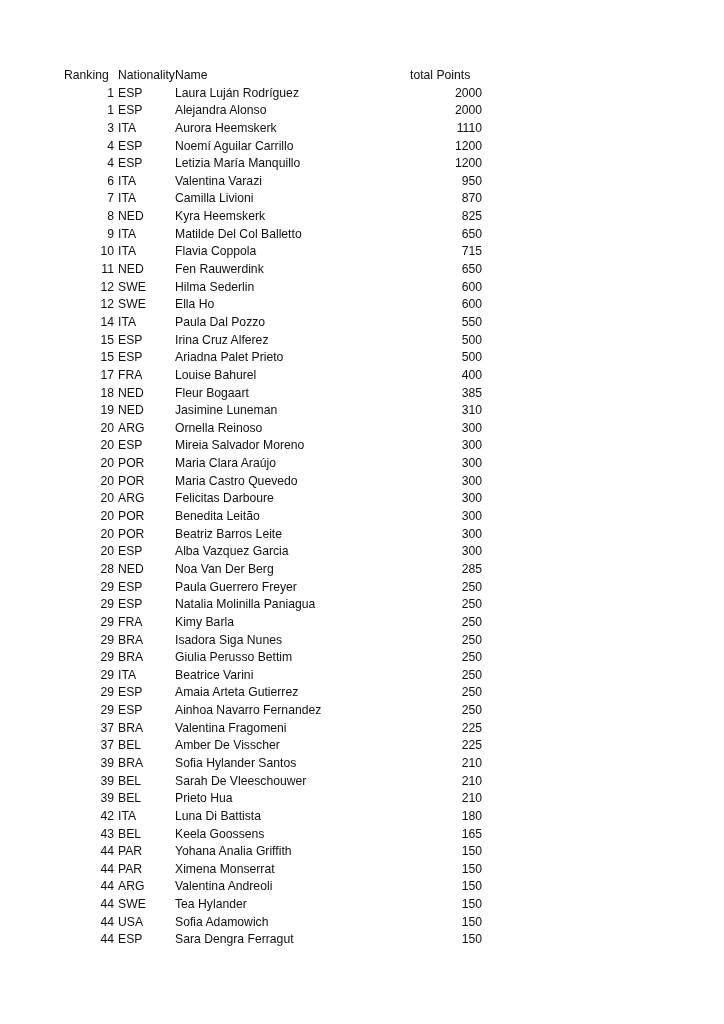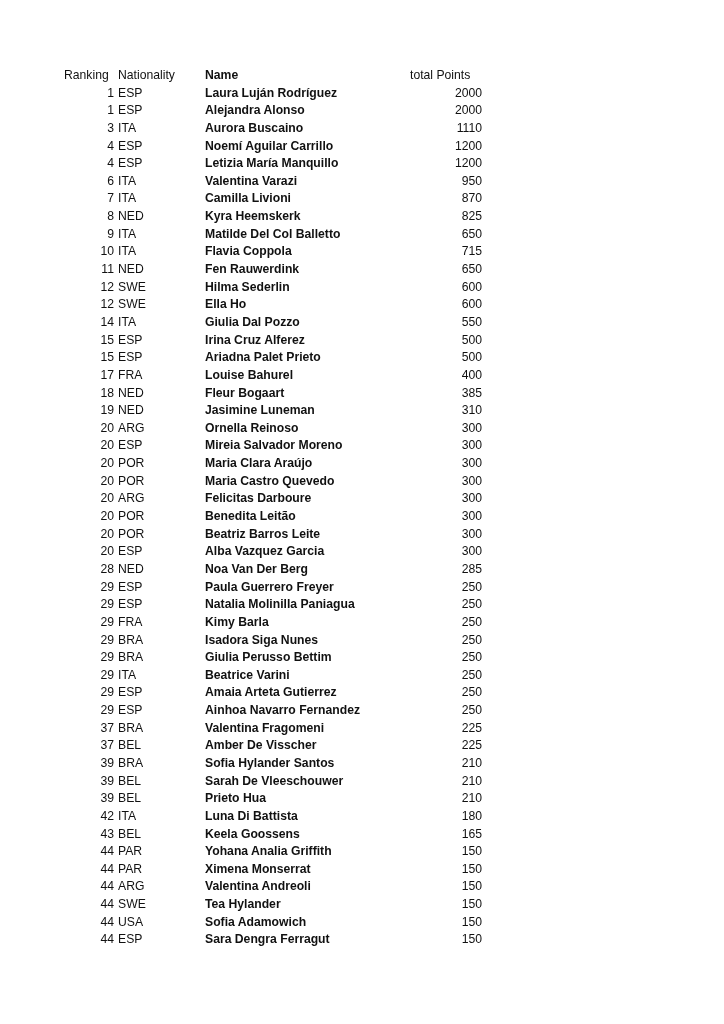--- a/index.html
+++ b/index.html
@@ -2,21 +2,21 @@
 <html><head>
   <meta charset="utf-8">
   <style>
     html, body { margin: 0; padding: 0; background: #ffffff; }
     body { width: 724px; height: 1024px; position: relative; overflow: hidden;
            font-family: "Liberation Sans", sans-serif; color: #111; }
     .table { position: absolute; left: 0; top: 67px; width: 724px; }
     .row { position: relative; height: 17.65px; font-size: 12.2px; line-height: 17.65px; }
     .c-rank { position: absolute; right: calc(724px - 114px); text-align: right; white-space: nowrap; }
     .c-nat { position: absolute; left: 118px; white-space: nowrap; }
-    .c-name { position: absolute; left: 205px; white-space: nowrap; font-weight: bold; }
+    .c-name { position: absolute; left: 175px; white-space: nowrap; }
     .c-pts { position: absolute; right: calc(724px - 482px); text-align: left; white-space: nowrap; }
     .header .c-rank { right: auto; left: 64px; text-align: left; }
     .header .c-pts { right: auto; left: 410px; text-align: center; }
   </style>
 </head>
 <body>
 
 <div class="table">
   <div class="row header">
     <span class="c-rank">Ranking</span>
@@ -33,21 +33,21 @@
       </div>
       <div class="row">
         <span class="c-rank">1</span>
         <span class="c-nat">ESP</span>
         <span class="c-name">Alejandra Alonso</span>
         <span class="c-pts">2000</span>
       </div>
       <div class="row">
         <span class="c-rank">3</span>
         <span class="c-nat">ITA</span>
-        <span class="c-name">Aurora Buscaino</span>
+        <span class="c-name">Aurora Heemskerk</span>
         <span class="c-pts">1110</span>
       </div>
       <div class="row">
         <span class="c-rank">4</span>
         <span class="c-nat">ESP</span>
         <span class="c-name">Noemí Aguilar Carrillo</span>
         <span class="c-pts">1200</span>
       </div>
       <div class="row">
         <span class="c-rank">4</span>
@@ -99,21 +99,21 @@
       </div>
       <div class="row">
         <span class="c-rank">12</span>
         <span class="c-nat">SWE</span>
         <span class="c-name">Ella Ho</span>
         <span class="c-pts">600</span>
       </div>
       <div class="row">
         <span class="c-rank">14</span>
         <span class="c-nat">ITA</span>
-        <span class="c-name">Giulia Dal Pozzo</span>
+        <span class="c-name">Paula Dal Pozzo</span>
         <span class="c-pts">550</span>
       </div>
       <div class="row">
         <span class="c-rank">15</span>
         <span class="c-nat">ESP</span>
         <span class="c-name">Irina Cruz Alferez</span>
         <span class="c-pts">500</span>
       </div>
       <div class="row">
         <span class="c-rank">15</span>

